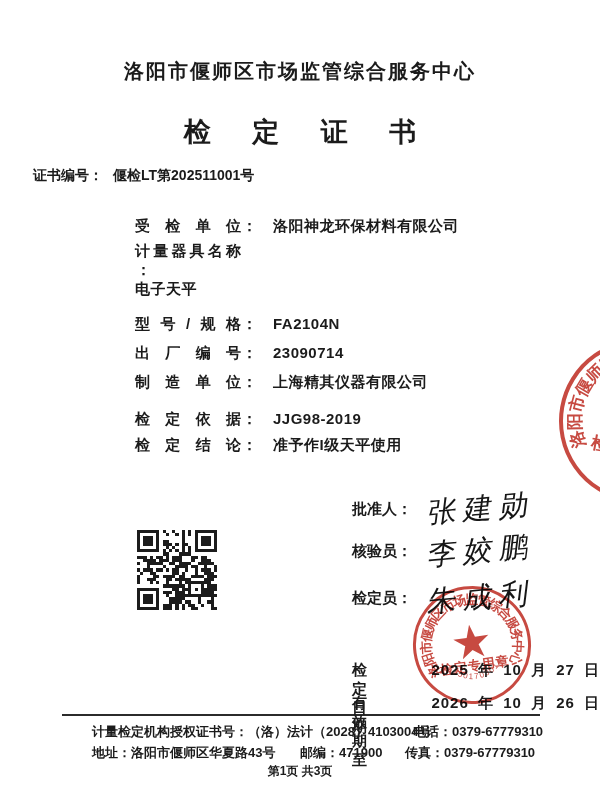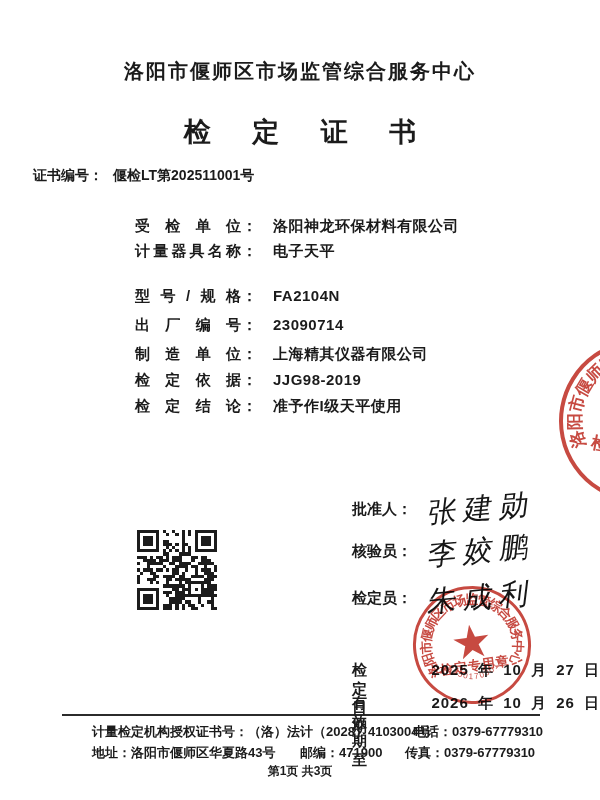--- a/index.html
+++ b/index.html
@@ -11,24 +11,24 @@
   .org-title{position:absolute;top:58px;left:0;width:100%;text-align:center;
     font-size:20px;letter-spacing:2px;}
   .doc-title{position:absolute;top:114px;left:0;width:100%;text-align:center;
     font-size:27px;letter-spacing:17px;text-indent:17px;}
   .cert-line{position:absolute;top:167px;left:0;width:100%;text-align:left;font-size:14px;margin-left:33px;}
   .cert-line .lbl{margin-right:10px;}
   
   .fields{position:absolute;left:135px;top:216px;width:430px;}
   .frow{display:flex;align-items:flex-start;line-height:19px;}
   .frow:nth-child(1){margin-bottom:6px;}
-  .frow:nth-child(2){margin-bottom:26px;}
+  .frow:nth-child(2){margin-bottom:16px;flex-direction:column;}
   .frow:nth-child(3){margin-bottom:10px;}
   .frow:nth-child(4){margin-bottom:10px;}
-  .frow:nth-child(5){margin-bottom:7px;}
+  .frow:nth-child(5){margin-bottom:18px;}
   .frow:nth-child(6){margin-bottom:7px;}
   .flabel{display:inline-block;width:106px;font-size:15px;
     text-align:justify;text-align-last:justify;}
   .fcolon{font-size:15px;margin:0 16px 0 1px;}
   .fvalue{font-size:15px;letter-spacing:0.5px;white-space:nowrap;}
   
   .sig-row{position:absolute;left:352px;display:flex;align-items:flex-start;z-index:2;}
   .sig-row .slabel{font-size:15px;line-height:19px;}
   .sig-name{font-family:"DejaVu Serif","Liberation Serif",serif;font-weight:400;
     font-size:29px;line-height:26px;margin-left:16px;margin-top:-4px;letter-spacing:7px;

